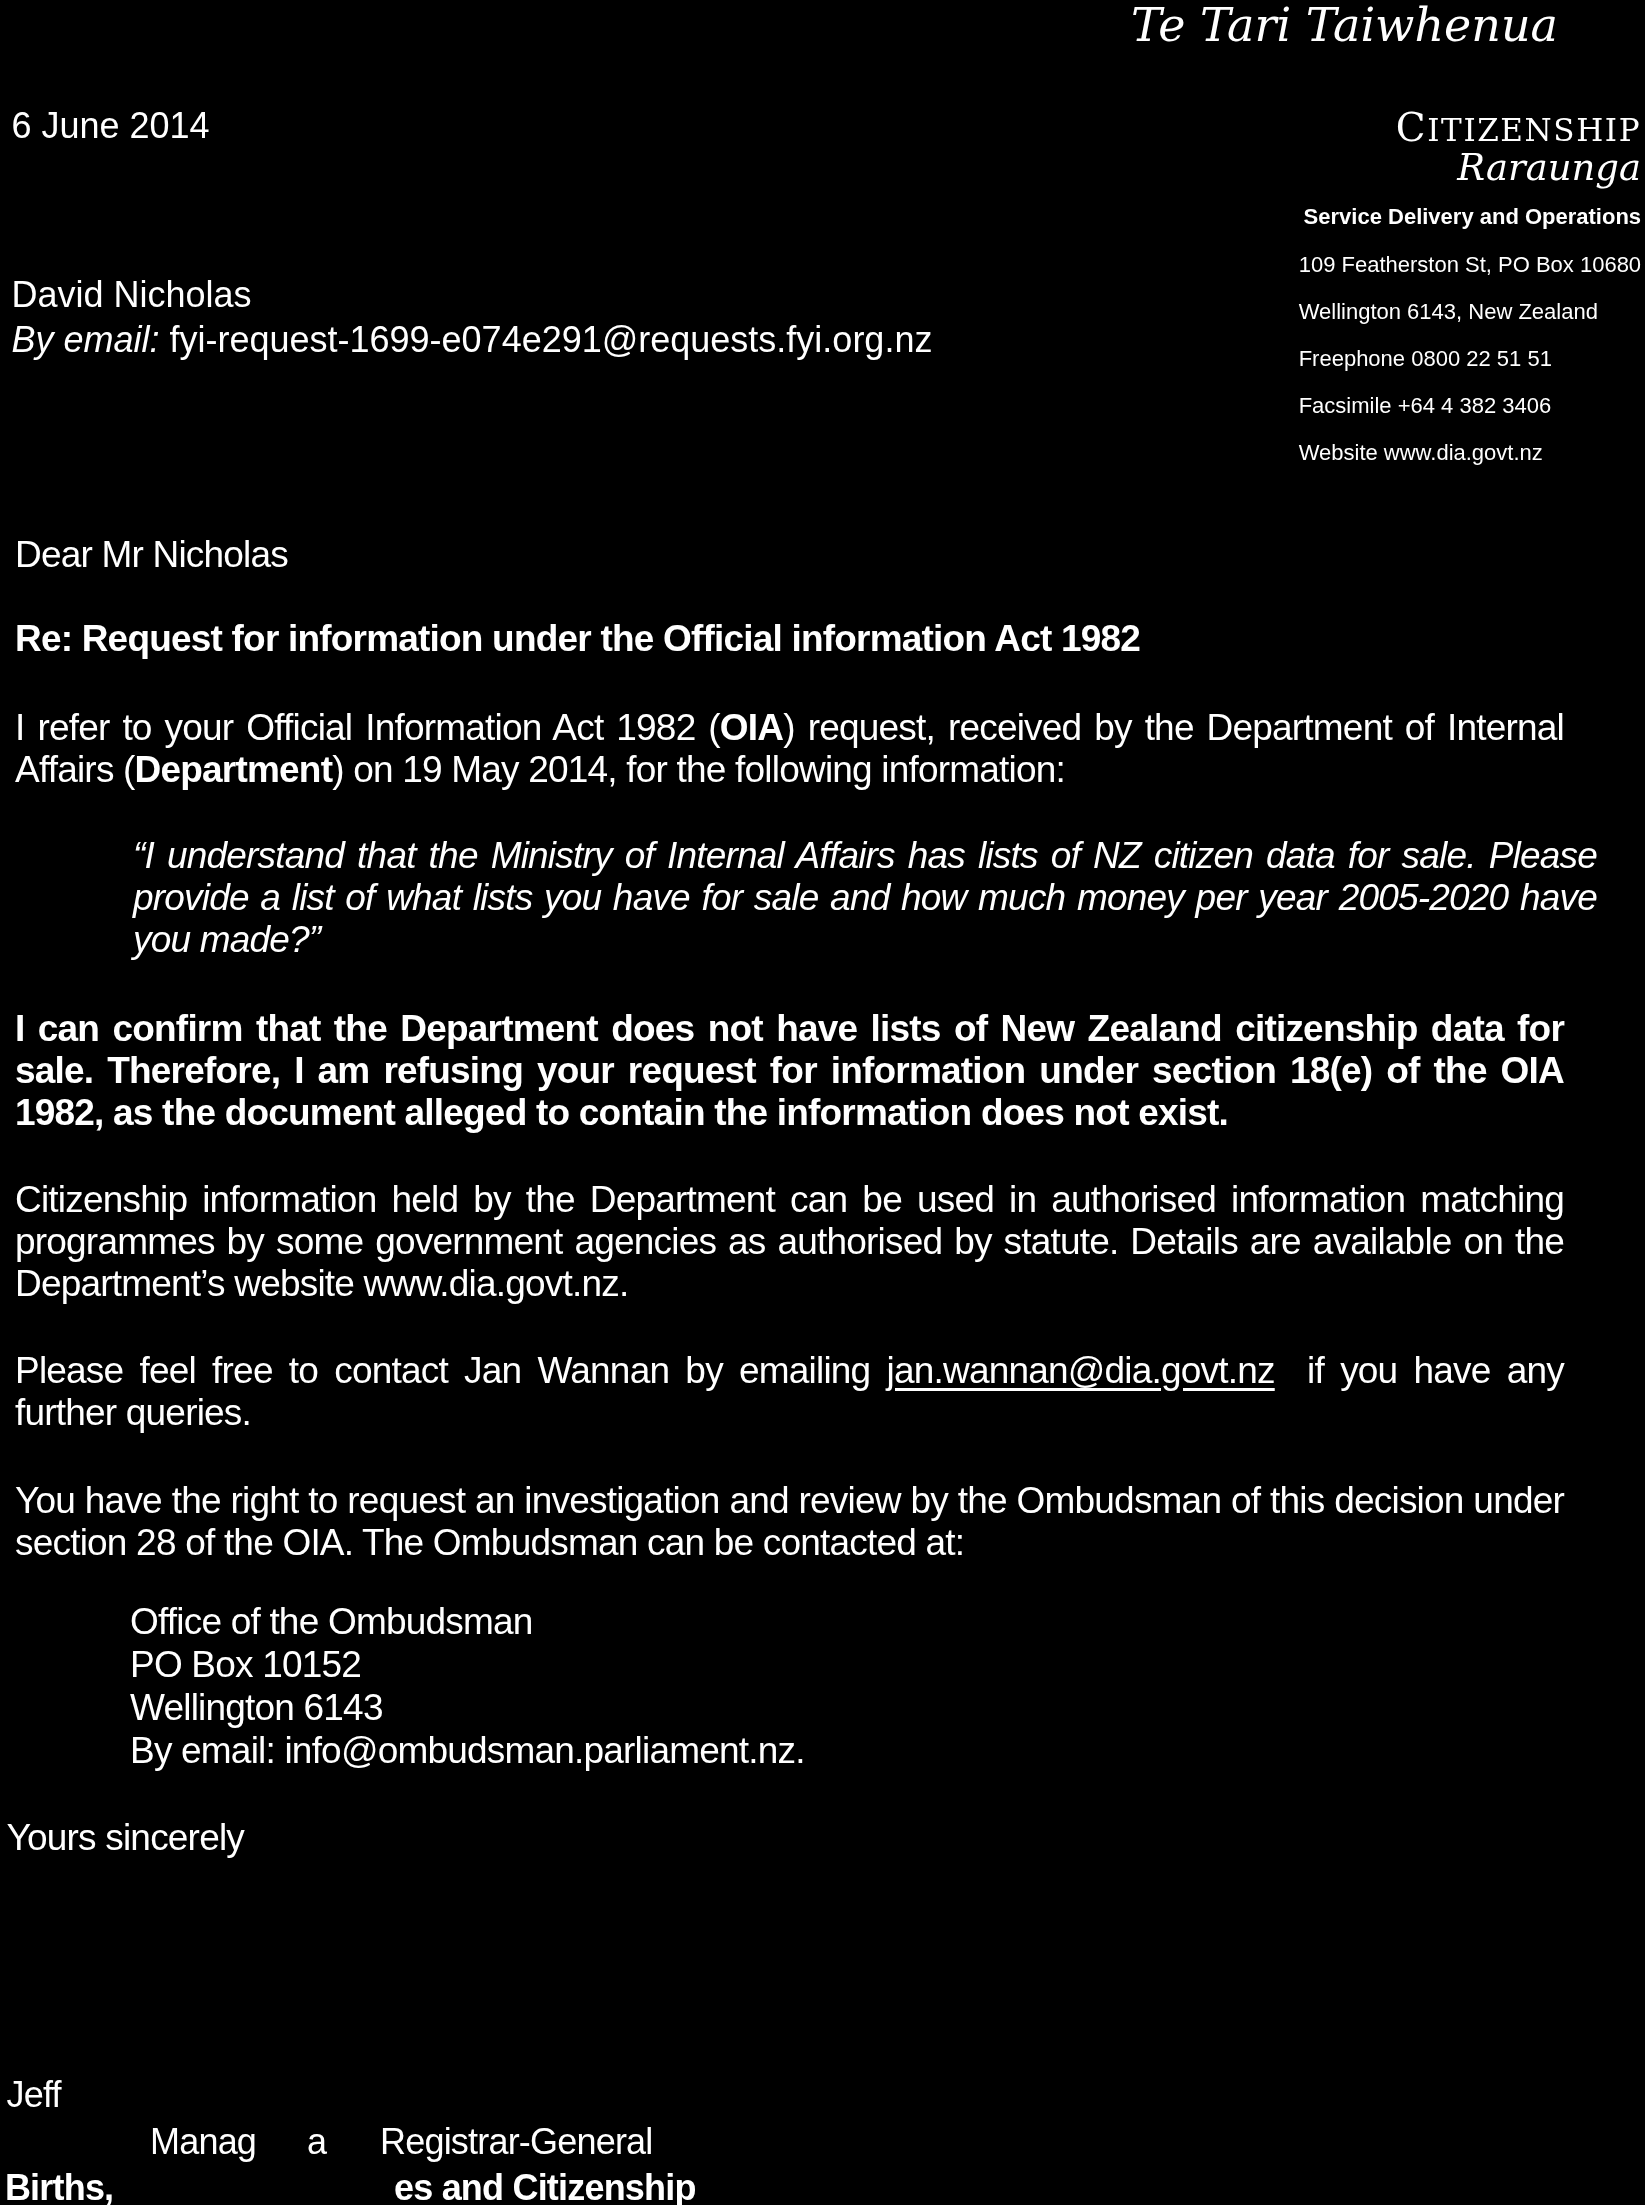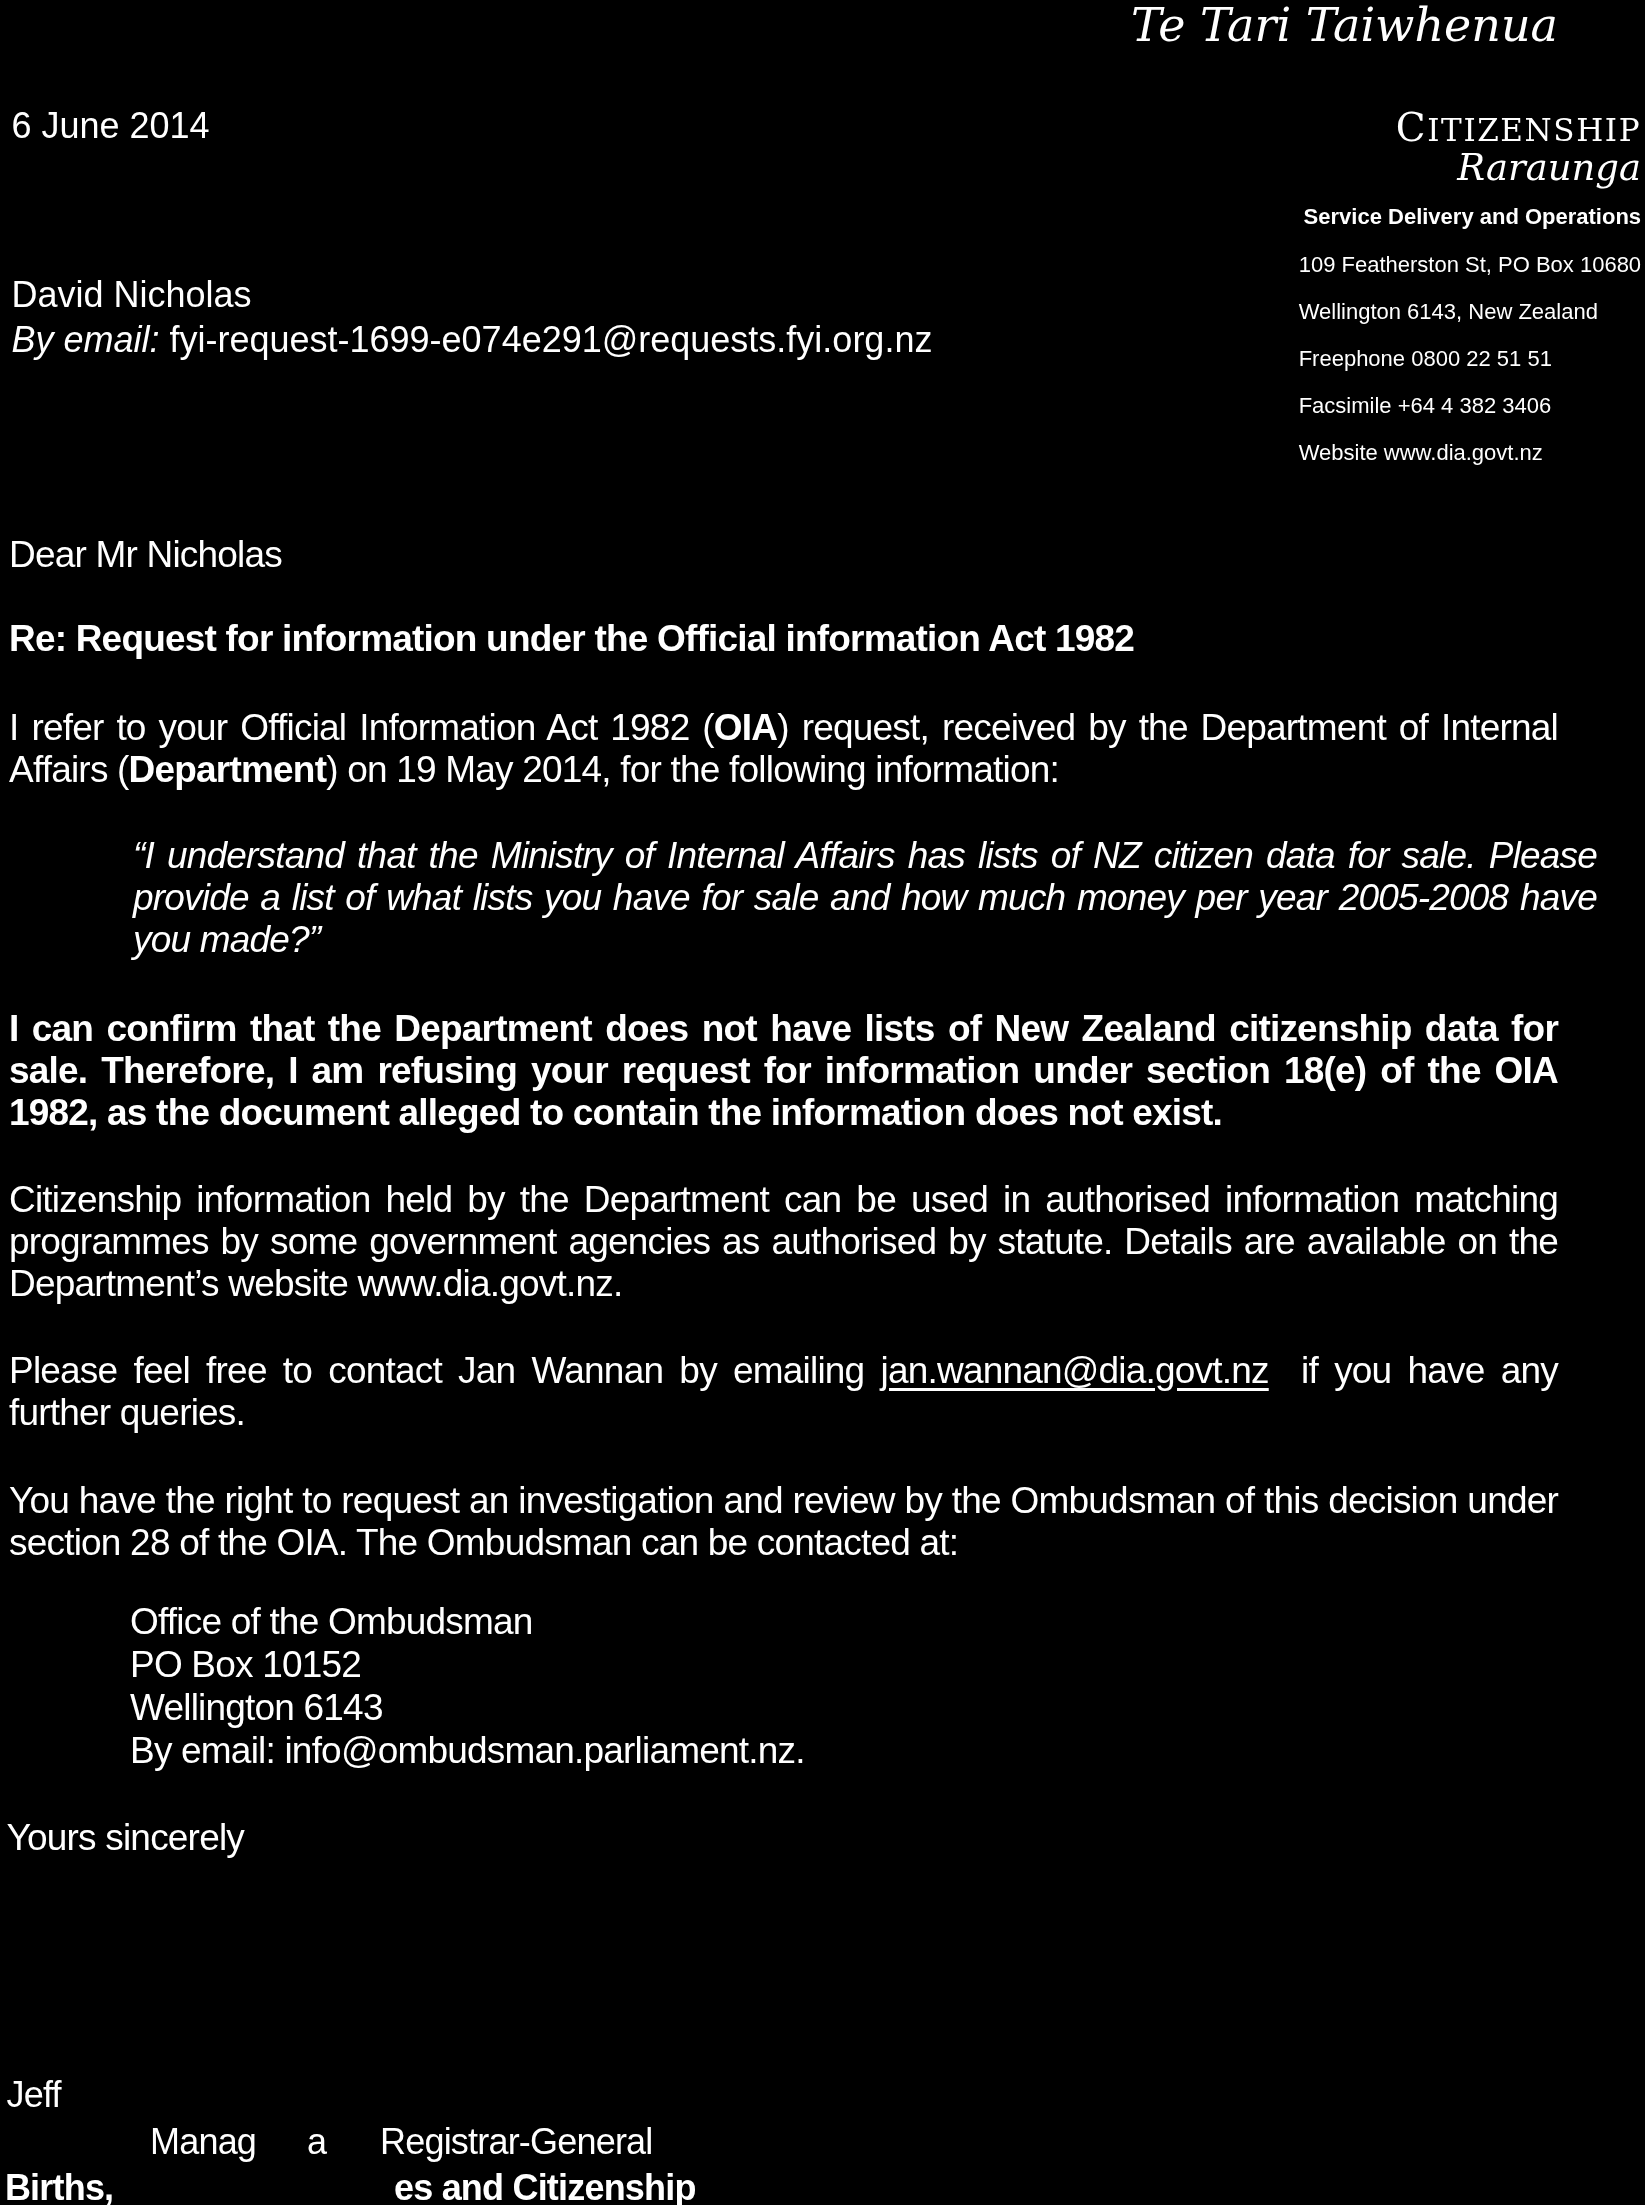--- a/index.html
+++ b/index.html
@@ -11,21 +11,21 @@
   .brand::first-letter{font-size:39px;}
   .brand-sub{top:148px;right:4.9px;font:italic 37px/1.1 "DejaVu Serif",serif;}
   .unit{top:205px;right:4.9px;font:bold 22px/1.1 "Liberation Sans",sans-serif;}
   .lh-address{top:241px;right:4.9px;font:22px/47px "Liberation Sans",sans-serif;text-align:left;}
   
   .date{top:106px;left:11.4px;font:36px/1.1 "Liberation Sans",sans-serif;text-align:center;}
   .rcpt-name{top:275px;left:11.4px;font:36px/1.1 "Liberation Sans",sans-serif;}
   .rcpt-email{top:320px;left:11.4px;font:36px/1.1 "Liberation Sans",sans-serif;}
   
   .bodytxt{font:37px/42px "Liberation Sans",sans-serif;letter-spacing:-0.8px;color:#fff;}
-  .col{left:9px;width:1549px;text-align:justify;}
+  .col{left:15px;width:1549px;text-align:justify;}
   .salutation{top:534px;}
   .subject{top:618px;font-weight:bold;}
   .para-intro{top:707px;}
   .quote{top:835px;left:133px;width:1464px;font-style:italic;text-align:justify;}
   .para-refusal{top:1008px;font-weight:bold;}
   .para-matching{top:1179px;}
   .para-contact{top:1350px;}
   .para-ombudsman{top:1480px;}
   .omb-address{top:1600px;left:130px;font:37px/43px "Liberation Sans",sans-serif;letter-spacing:-0.8px;}
   .closing{top:1817px;left:6.5px;}
@@ -61,21 +61,21 @@
       <div>Website www.dia.govt.nz</div>
     </div>
 
   <div class="abs date">6 June 2014</div>
   <div class="abs rcpt-name">David Nicholas</div>
   <div class="abs rcpt-email"><span class="i">By email:</span><span> fyi-request-1699-e074e291@requests.fyi.org.nz</span></div>
 
   <div class="abs bodytxt col salutation">Dear Mr Nicholas</div>
   <div class="abs bodytxt col subject">Re: Request for information under the Official information Act 1982</div>
   <div class="abs bodytxt col para-intro"><span>I refer to your Official Information Act 1982 (</span><span class="b">OIA</span><span>) request, received by the Department of Internal Affairs (</span><span class="b">Department</span><span>) on 19 May 2014, for the following information:</span></div>
-  <div class="abs bodytxt quote">“I understand that the Ministry of Internal Affairs has lists of NZ citizen data for sale. Please provide a list of what lists you have for sale and how much money per year 2005-2008 have you made?”</div>
+  <div class="abs bodytxt quote">“I understand that the Ministry of Internal Affairs has lists of NZ citizen data for sale. Please provide a list of what lists you have for sale and how much money per year 2005-2020 have you made?”</div>
   <div class="abs bodytxt col para-refusal">I can confirm that the Department does not have lists of New Zealand citizenship data for sale. Therefore, I am refusing your request for information under section 18(e) of the OIA 1982, as the document alleged to contain the information does not exist.</div>
   <div class="abs bodytxt col para-matching">Citizenship information held by the Department can be used in authorised information matching programmes by some government agencies as authorised by statute. Details are available on the Department’s website www.dia.govt.nz.</div>
   <div class="abs bodytxt col para-contact"><span>Please feel free to contact Jan Wannan by emailing </span><span class="u">jan.wannan@dia.govt.nz</span><span>&nbsp; if you have any further queries.</span></div>
   <div class="abs bodytxt col para-ombudsman">You have the right to request an investigation and review by the Ombudsman of this decision under section 28 of the OIA. The Ombudsman can be contacted at:</div>
   <div class="abs omb-address">
       <div>Office of the Ombudsman</div>
       <div>PO Box 10152</div>
       <div>Wellington 6143</div>
       <div>By email: info@ombudsman.parliament.nz.</div>
     </div>

